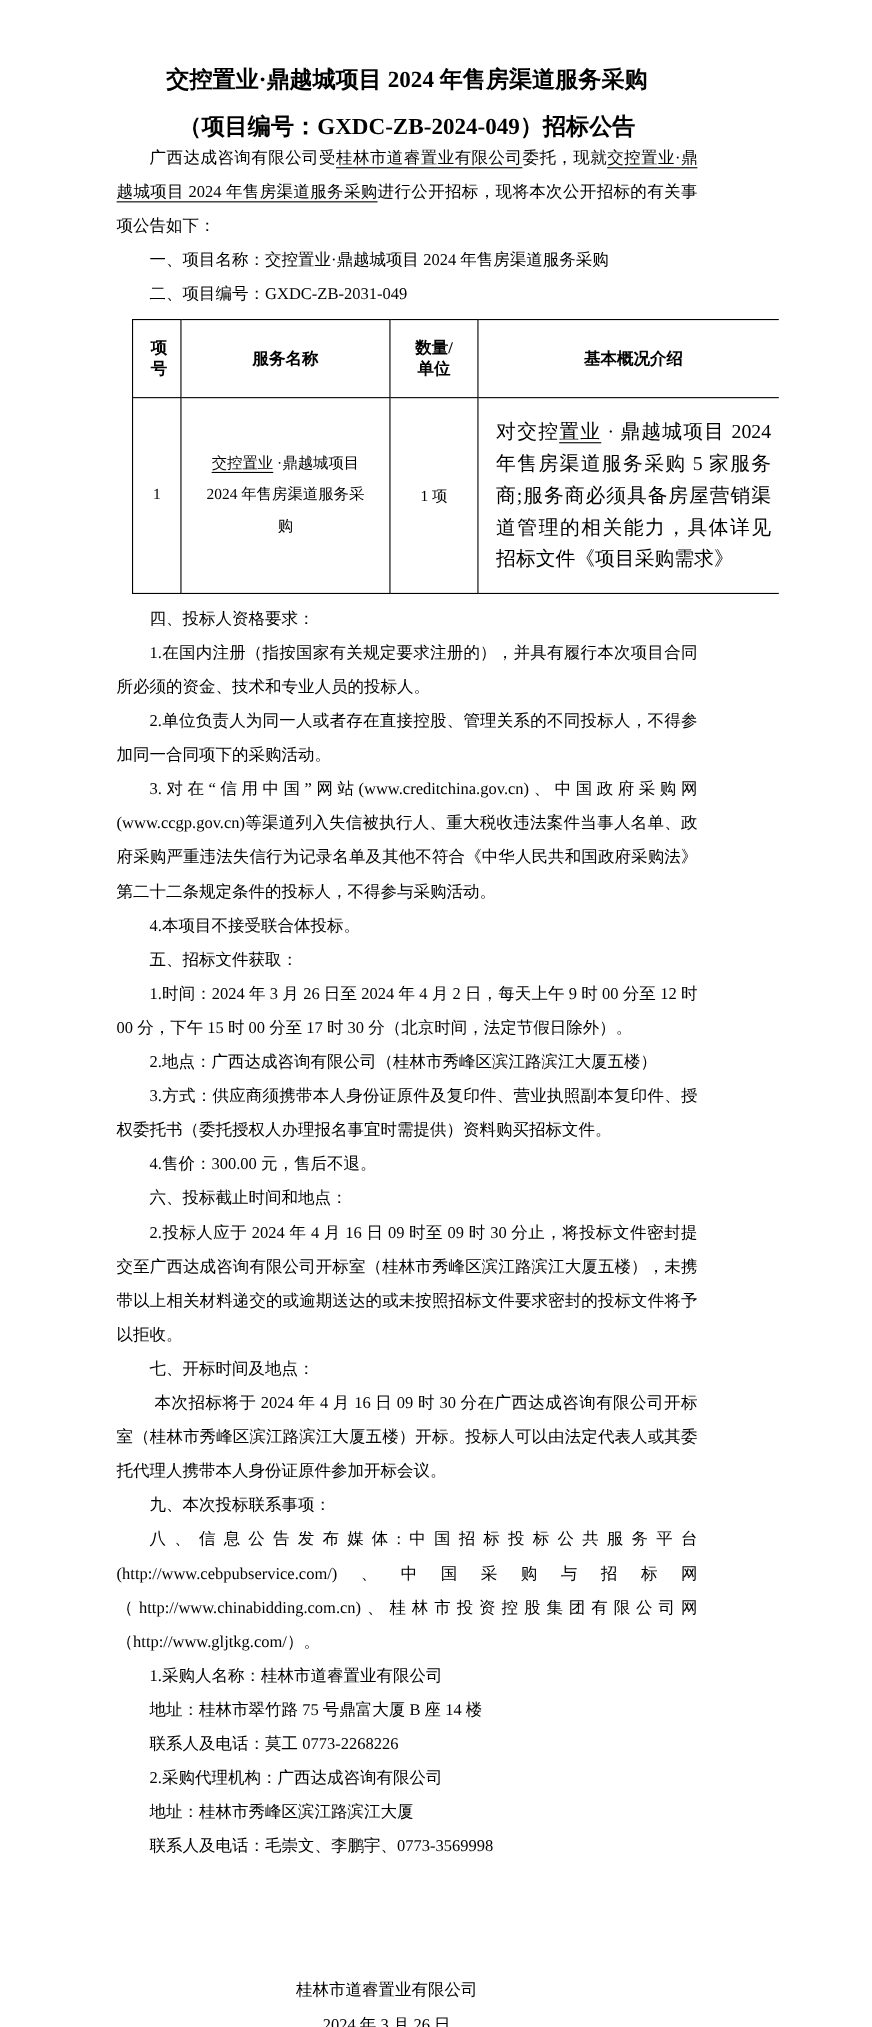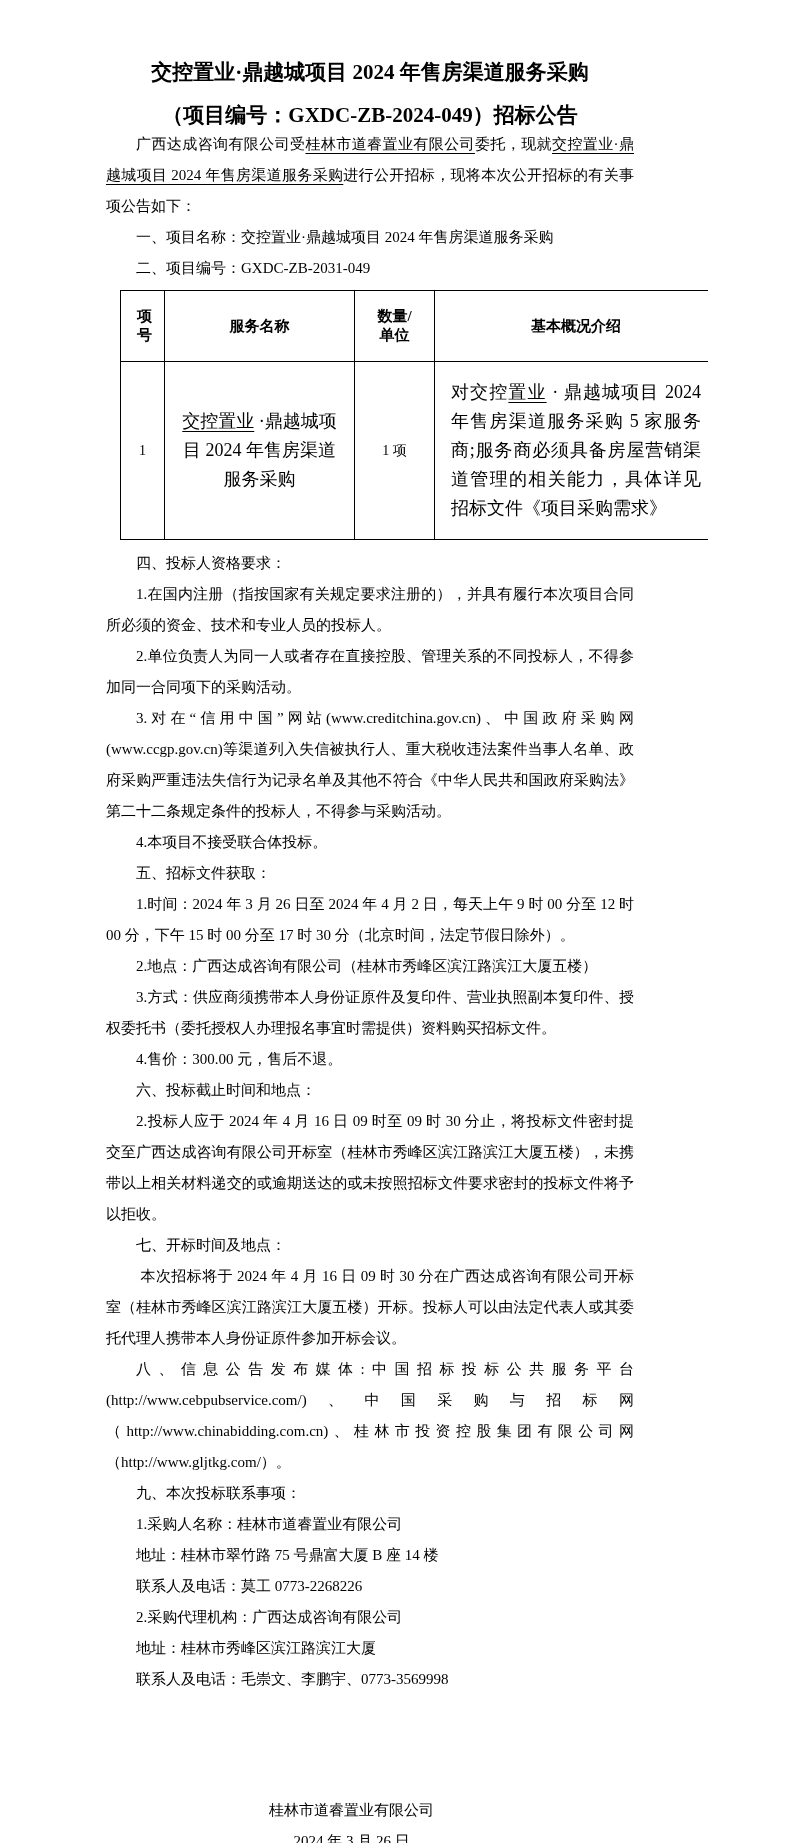--- a/index.html
+++ b/index.html
@@ -54,21 +54,21 @@
   .col-qty { width: 80px; }
   .col-desc { width: 283px; }
   .cell-no, .cell-qty {
     text-align: center;
     vertical-align: middle;
     font-size: 14px;
   }
   .cell-name {
     text-align: center;
     vertical-align: middle;
-    font-size: 18px;
+    font-size: 14px;
     line-height: 29px;
     padding: 6px 3px;
   }
   .cell-desc {
     font-size: 18px;
     line-height: 29px;
     padding: 8px 7px;
     text-align: justify;
     vertical-align: top;
   }
@@ -135,23 +135,23 @@
   <p class="body indent">2.地点：广西达成咨询有限公司（桂林市秀峰区滨江路滨江大厦五楼）</p>
   <p class="body indent">3.方式：供应商须携带本人身份证原件及复印件、营业执照副本复印件、授权委托书（委托授权人办理报名事宜时需提供）资料购买招标文件。</p>
   <p class="body indent">4.售价：300.00 元，售后不退。</p>
 
   <p class="body indent gap-before">六、投标截止时间和地点：</p>
   <p class="body indent">2.投标人应于 2024 年 4 月 16 日 09 时至 09 时 30 分止，将投标文件密封提交至广西达成咨询有限公司开标室（桂林市秀峰区滨江路滨江大厦五楼），未携带以上相关材料递交的或逾期送达的或未按照招标文件要求密封的投标文件将予以拒收。</p>
 
   <p class="body indent">七、开标时间及地点：</p>
   <p class="body indent25">本次招标将于 2024 年 4 月 16 日 09 时 30 分在广西达成咨询有限公司开标室（桂林市秀峰区滨江路滨江大厦五楼）开标。投标人可以由法定代表人或其委托代理人携带本人身份证原件参加开标会议。</p>
 
+  <p class="body indent">九、本次投标联系事项：</p>
+
   <p class="body indent">八、信息公告发布媒体:中国招标投标公共服务平台(http://www.cebpubservice.com/)、中国采购与招标网（http://www.chinabidding.com.cn)、桂林市投资控股集团有限公司网（http://www.gljtkg.com/）。</p>
-
-  <p class="body indent">九、本次投标联系事项：</p>
   <p class="body indent">1.采购人名称：桂林市道睿置业有限公司</p>
   <p class="body indent">地址：桂林市翠竹路 75 号鼎富大厦 B 座 14 楼</p>
   <p class="body indent">联系人及电话：莫工 0773-2268226</p>
   <p class="body indent">2.采购代理机构：广西达成咨询有限公司</p>
   <p class="body indent">地址：桂林市秀峰区滨江路滨江大厦</p>
   <p class="body indent">联系人及电话：毛崇文、李鹏宇、0773-3569998</p>
 
   <div class="sig">
     <p>桂林市道睿置业有限公司</p>
     <p>2024 年 3 月 26 日</p>

